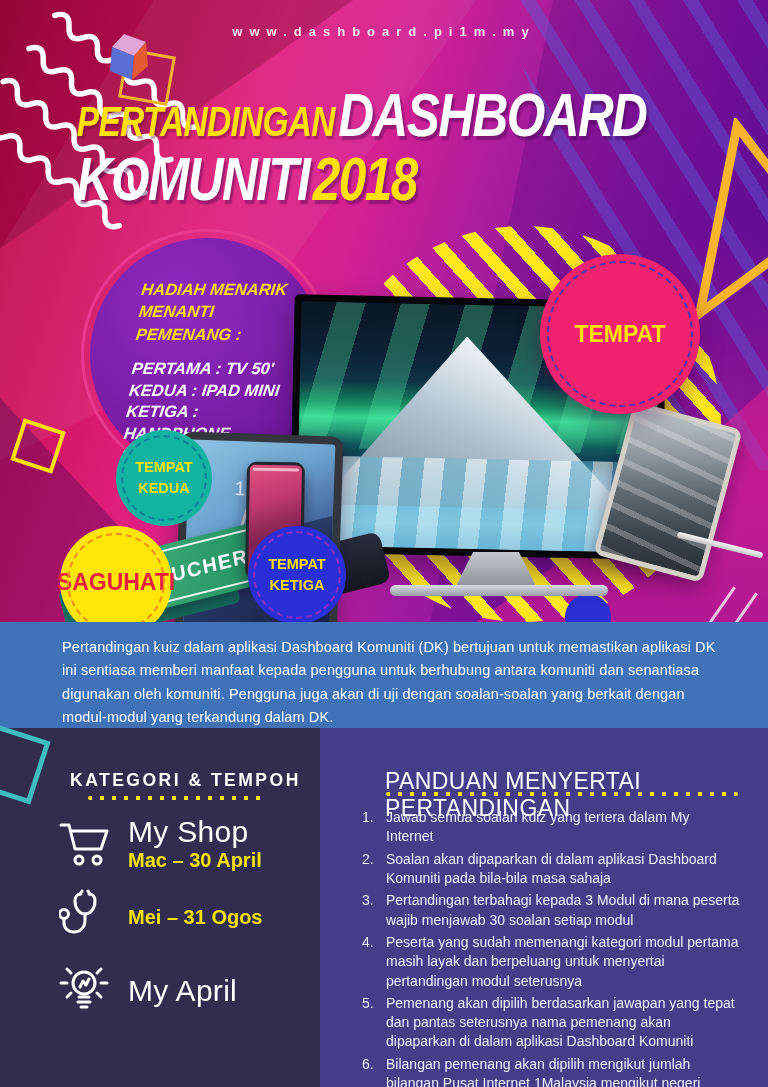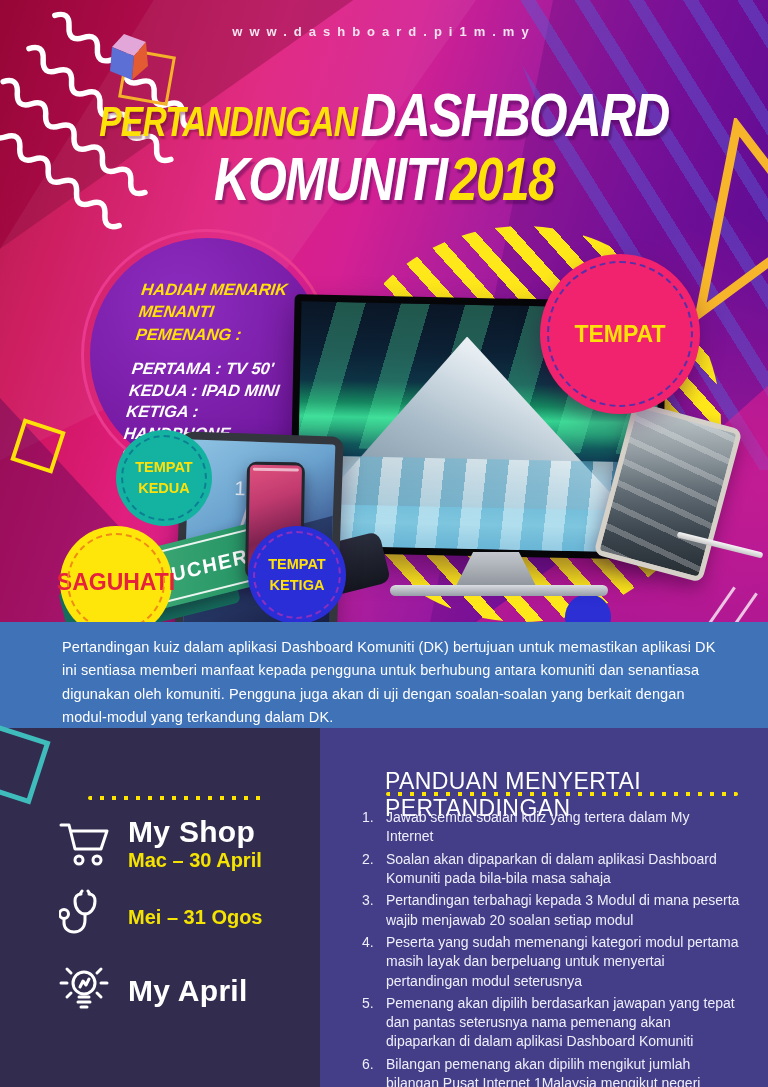--- a/index.html
+++ b/index.html
@@ -28,21 +28,21 @@
   .tri-outline{position:absolute;left:655px;top:118px;}
   .diamond{position:absolute;left:16px;top:424px;width:36px;height:36px;border:4px solid #ffe10a;transform:rotate(18deg);}
   .teal-sq-hero{position:absolute;left:262px;top:586px;width:46px;height:46px;border:4px solid #36b9c8;transform:rotate(18deg);}
   .blue-dot{position:absolute;left:565px;top:594px;width:46px;height:46px;border-radius:50%;background:#2b2fd4;}
   .slash{position:absolute;width:44px;height:3px;background:rgba(255,255,255,.75);transform:rotate(-55deg);}
   .striped-circle{position:absolute;left:325px;top:226px;width:396px;height:396px;border-radius:50%;
     background:repeating-linear-gradient(48deg,#ffe81a 0 13px,rgba(0,0,0,0) 13px 30px);}
 
   .url{position:absolute;left:0;top:24px;width:100%;text-align:center;color:#f4e4ef;
        font-size:13px;font-weight:bold;letter-spacing:7px;z-index:3;}
-  .title{position:absolute;left:0;top:84px;width:100%;text-align:center;z-index:3;font-style:italic;font-weight:900;}
+  .title{position:absolute;left:0;top:84px;width:100%;text-align:left;z-index:3;font-style:italic;font-weight:900;}
   .title .line{transform:scaleX(.8);transform-origin:center;white-space:nowrap;line-height:1;}
   .t-pre{font-size:42px;color:#ffe10a;text-shadow:2px 3px 2px rgba(90,8,45,.4);letter-spacing:-1px;}
   .t-main{font-size:62px;color:#fff;text-shadow:3px 4px 2px rgba(60,5,75,.4);letter-spacing:-2px;}
   .t-l2{margin-top:2px;}
   .t-l2a{font-size:62px;color:#fff;text-shadow:3px 4px 2px rgba(60,5,75,.4);letter-spacing:-2px;}
   .t-l2b{font-size:62px;color:#ffe10a;text-shadow:3px 4px 2px rgba(60,5,75,.4);letter-spacing:-2px;}
 
   
   .prize-circle{position:absolute;left:90px;top:238px;width:234px;height:234px;border-radius:50%;z-index:3;
     background:radial-gradient(circle at 38% 28%,#8d2cc0 0%,#7a1ea8 55%,#69119a 100%);}
@@ -128,21 +128,21 @@
   .bottom{position:absolute;left:0;top:728px;width:768px;height:359px;background:#322c4f;z-index:10;}
   .right-panel{position:absolute;left:320px;top:0;width:448px;height:359px;background:#433e87;}
   .teal-sq-bottom{position:absolute;left:-24px;top:2px;width:56px;height:56px;border:5px solid #3fbcbc;transform:rotate(18deg);}
 
   .kat-heading{position:absolute;left:70px;top:42px;color:#fff;font-size:17.5px;font-weight:bold;letter-spacing:2.5px;}
   .dots{position:absolute;height:4px;border-radius:2px;
     background:repeating-linear-gradient(90deg,#ffe600 0 4px,transparent 4px 12px);}
   .kat-dots{left:88px;top:68px;width:178px;}
   .cat-row{position:absolute;left:58px;display:flex;align-items:center;}
   .cat-icon{width:52px;height:52px;flex:none;margin-right:18px;display:flex;align-items:center;justify-content:center;}
-  .cat-name{color:#fff;font-size:30px;font-weight:bold;line-height:1.05;letter-spacing:.3px;}
+  .cat-name{color:#fff;font-size:30px;font-weight:normal;line-height:1.05;letter-spacing:.3px;}
   .cat-period{color:#f5e400;font-size:20px;font-weight:bold;line-height:1.2;}
 
   .pan-heading{position:absolute;left:385px;top:40px;color:#fff;font-size:23px;font-weight:normal;letter-spacing:.4px;}
   .pan-dots{left:386px;top:64px;width:352px;}
   .guide-list{position:absolute;left:362px;top:80px;width:378px;}
   .guide-item{display:flex;margin-bottom:3px;color:#efeefb;font-size:14px;line-height:1.38;}
   .guide-item .num{width:24px;flex:none;}
 
   svg.icon{stroke:#fff;fill:none;stroke-width:3;stroke-linecap:round;stroke-linejoin:round;}
 </style>
@@ -276,20 +276,21 @@
   </div>
 
   <div class="intro">
     <p>Pertandingan kuiz dalam aplikasi Dashboard Komuniti (DK) bertujuan untuk memastikan aplikasi DK ini sentiasa memberi manfaat kepada pengguna untuk berhubung antara komuniti dan senantiasa digunakan oleh komuniti. Pengguna juga akan di uji dengan soalan-soalan yang berkait dengan modul-modul yang terkandung dalam DK.</p>
   </div>
 
   <div class="bottom">
     <div class="right-panel"></div>
     <div class="teal-sq-bottom"></div>
 
+    <div class="kat-heading">KATEGORI &amp; TEMPOH</div>
     <div class="dots kat-dots"></div>
 
     <div class="cat-row" style="top:88px;">
       <div class="cat-icon">
         <svg class="icon" width="52" height="48" viewBox="0 0 52 48">
           <path d="M3 5 h8 l6 24 h26 l6 -18 H14"></path>
           <circle cx="21" cy="40" r="4"></circle>
             <circle cx="39" cy="40" r="4"></circle>
         </svg>
       </div>
@@ -334,21 +335,21 @@
       <div class="guide-item">
         <span class="num">1.</span>
         <span>Jawab semua soalan kuiz yang tertera dalam My Internet</span>
       </div>
       <div class="guide-item">
         <span class="num">2.</span>
         <span>Soalan akan dipaparkan di dalam aplikasi Dashboard Komuniti pada bila-bila masa sahaja</span>
       </div>
       <div class="guide-item">
         <span class="num">3.</span>
-        <span>Pertandingan terbahagi kepada 3 Modul di mana peserta wajib menjawab 20 soalan setiap modul</span>
+        <span>Pertandingan terbahagi kepada 3 Modul di mana peserta wajib menjawab 30 soalan setiap modul</span>
       </div>
       <div class="guide-item">
         <span class="num">4.</span>
         <span>Peserta yang sudah memenangi kategori modul pertama masih layak dan berpeluang untuk menyertai pertandingan modul seterusnya</span>
       </div>
       <div class="guide-item">
         <span class="num">5.</span>
         <span>Pemenang akan dipilih berdasarkan jawapan yang tepat dan pantas seterusnya nama pemenang akan dipaparkan di dalam aplikasi Dashboard Komuniti</span>
       </div>
       <div class="guide-item">

